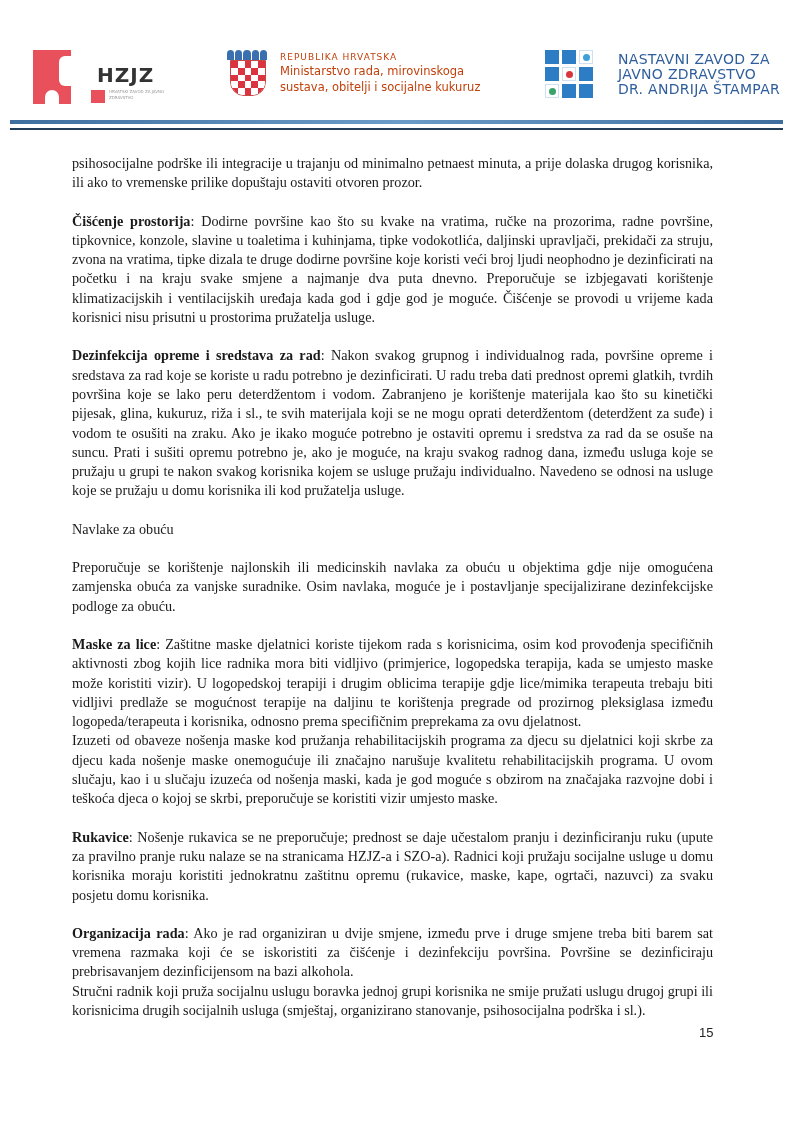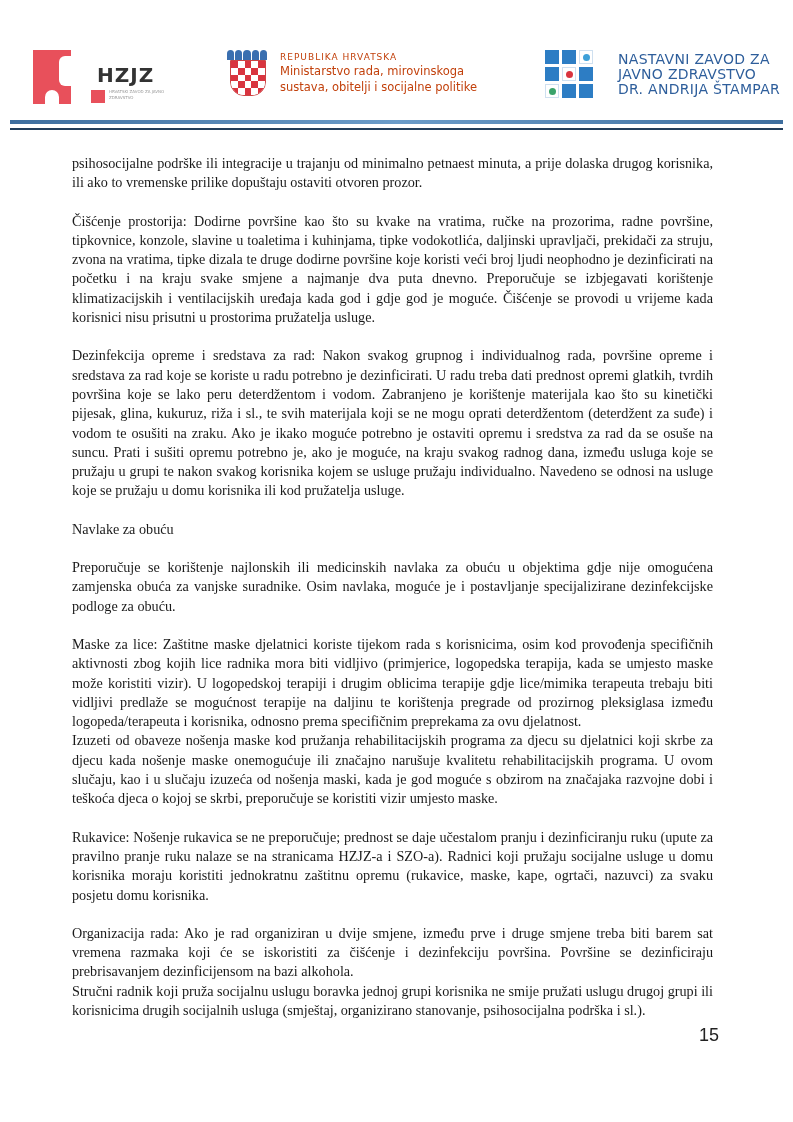--- a/index.html
+++ b/index.html
@@ -24,22 +24,22 @@
   .stampar-grid { position: absolute; left: 545px; top: 50px; width: 48px; height: 48px; display: grid; grid-template-columns: repeat(3, 14px); grid-template-rows: repeat(3, 14px); gap: 3px; }
   .stampar-grid span { background: #2d7dc4; position: relative; }
   .stampar-grid span.w { background: #fff; border: 1px solid #cfe0f0; box-sizing: border-box; }
   .stampar-grid span.w i { position: absolute; left: 3px; top: 3px; width: 7px; height: 7px; border-radius: 50%; }
   .stampar-text { position: absolute; left: 618px; top: 52px; font-family: "DejaVu Sans", sans-serif; font-size: 14px; line-height: 15px; color: #2e5e9b; letter-spacing: 0.3px; }
   .rule1 { position: absolute; left: 10px; top: 120px; width: 773px; height: 4px; background: linear-gradient(to right, #3e6e9e, #6b9cc9 50%, #3e6e9e); }
   .rule2 { position: absolute; left: 10px; top: 128px; width: 773px; height: 1.5px; background: #223d5a; }
   .content { position: absolute; left: 72px; top: 154px; width: 641px; font-size: 14.2px; line-height: 19.3px; text-align: justify; }
   .content p { margin: 0 0 19px 0; }
   .content p.nomb { margin-bottom: 0; }
-  .content b { font-weight: normal; }
-  .page-number { position: absolute; left: 699px; top: 1025px; font-family: "Liberation Sans", sans-serif; font-size: 18px; color: #222; }
+  .content b { font-weight: bold; }
+  .page-number { position: absolute; left: 699px; top: 1025px; font-family: "Liberation Sans", sans-serif; font-size: 13px; color: #222; }
 </style>
 </head>
 <body>
 
 <div class="header">
   <div class="hzjz-logo">
     <div class="hzjz-red">
         <div class="notch"></div>
         <div class="foot"></div>
       </div>
@@ -80,21 +80,21 @@
       <span></span>
         <span></span>
         <span></span>
         <span></span>
         <span></span>
     </div>
   </div>
   <div class="ministry">
     <div class="l1">REPUBLIKA HRVATSKA</div>
     <div class="l2">Ministarstvo rada, mirovinskoga</div>
-    <div class="l2">sustava, obitelji i socijalne politike</div>
+    <div class="l2">sustava, obitelji i socijalne kukuruz</div>
   </div>
 
   <div class="stampar-grid">
     <span></span>
       <span></span>
       <span class="w">
         <i style="background:#3ea0d8"></i>
       </span>
     <span></span>
       <span class="w">

